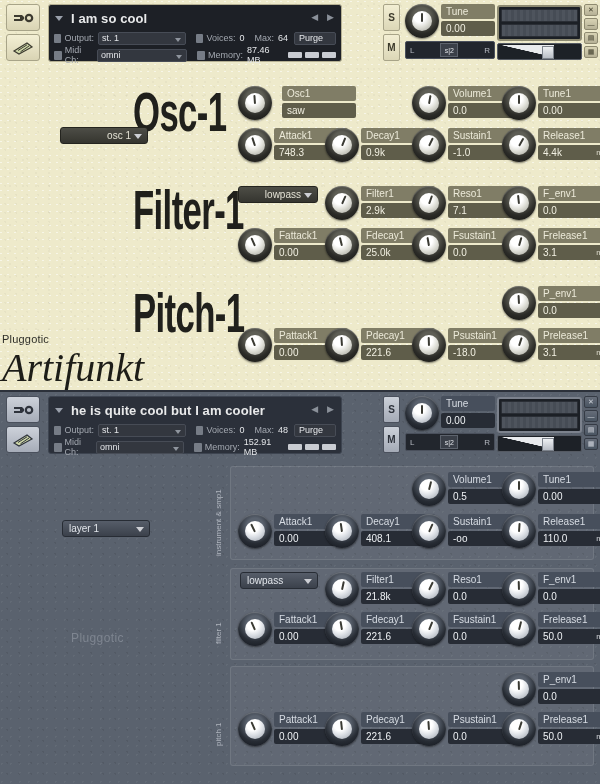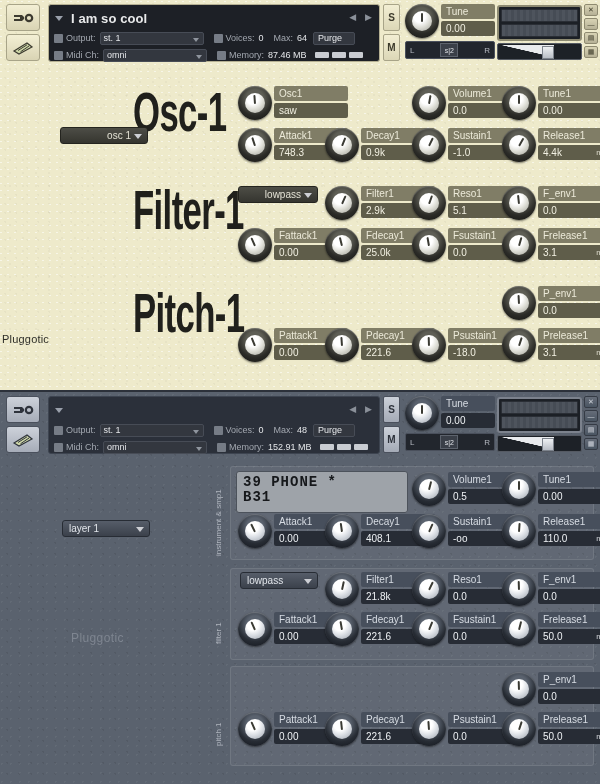--- a/index.html
+++ b/index.html
@@ -37,21 +37,21 @@
   .hdr-tools { position: absolute; left: 6px; top: 4px; width: 36px; }
   .tool-btn {
     width: 34px; height: 27px; margin-bottom: 3px;
     border-radius: 3px; position: relative;
     display: flex; align-items: center; justify-content: center;
   }
   .cream .tool-btn { background: linear-gradient(#f3efd4,#d9d4b4); border: 1px solid #a8a488; }
   .slate .tool-btn  { background: linear-gradient(#cdd2da,#a6acb8); border: 1px solid #4a505c; }
 
   .hdr-main {
-    position: absolute; left: 48px; top: 4px; width: 332px; height: 58px;
+    position: absolute; left: 48px; top: 4px; width: 294px; height: 58px;
     border-radius: 3px; padding: 2px;
   }
   .cream .hdr-main { background: #1d2026; border: 1px solid #b5b093; }
   .slate  .hdr-main { background: #2b303a; border: 1px solid #3d4450; }
 
   .hdr-title-row { height: 22px; display: flex; align-items: center; padding: 0 4px; position: relative; }
   .hdr-caret {
     width: 0; height: 0; border-left: 4px solid transparent; border-right: 4px solid transparent;
     border-top: 5px solid #9aa0ab; margin-right: 8px;
   }
@@ -331,36 +331,37 @@
 
     <div class="hdr-edge">
       <div class="edge-btn">✕</div>
       <div class="edge-btn">—</div>
       <div class="edge-btn">▤</div>
       <div class="edge-btn">▦</div>
     </div>
   </div>
 
   <div class="brand-small" style="left:2px; top:333px;">Pluggotic</div>
+  <div class="brand-script" style="left:2px; top:344px;">Artifunkt</div>
 
   <div class="big-title" style="left:133px; top:84px;">Osc-1</div>
   <div class="big-title" style="left:133px; top:182px;">Filter-1</div>
   <div class="big-title" style="left:133px; top:285px;">Pitch-1</div>
 
   <div class="sel" style="left:60px; top:127px; width:88px;">
     <span>osc 1</span>
     <span class="dcaret"></span>
   </div>
 
   <div class="sel" style="left:238px; top:186px; width:80px;">
     <span>lowpass</span>
     <span class="dcaret"></span>
   </div>
 
-  <div class="knob-unit" style="left:238px; top:86px;">
+  <div class="knob-unit" style="left:238px; top:86px;gap:8px;">
     <div class="knob">
         <i style="transform: rotate(-4deg);"></i>
       </div>
     <div class="knob-fields">
         <div class="kf-name wide">Osc1</div>
         <div class="kf-val wide">saw</div>
       </div>
   </div>
   <div class="knob-unit" style="left:412px; top:86px;">
     <div class="knob">
@@ -446,21 +447,21 @@
         </div>
       </div>
   </div>
   <div class="knob-unit" style="left:412px; top:186px;">
     <div class="knob">
         <i style="transform: rotate(20deg);"></i>
       </div>
     <div class="knob-fields">
         <div class="kf-name wide">Reso1</div>
         <div class="kf-val wide">
-          <span>5.1</span>
+          <span>7.1</span>
           <span class="unit">%</span>
         </div>
       </div>
   </div>
   <div class="knob-unit" style="left:502px; top:186px;">
     <div class="knob">
         <i style="transform: rotate(-6deg);"></i>
       </div>
     <div class="knob-fields">
         <div class="kf-name wide">F_env1</div>
@@ -595,20 +596,21 @@
         <svg width="24" height="16" viewBox="0 0 24 16">
             <path d="M3 11 L16 3 L21 7 L8 14 Z" fill="#cfd8a8" stroke="#2e333c" stroke-width="1.2"></path>
             <path d="M7 10.5 L16 4.8 M9.5 11.8 L18 6" stroke="#2e333c" stroke-width="1"></path>
           </svg>
       </div>
     </div>
 
     <div class="hdr-main">
       <div class="hdr-title-row">
         <span class="hdr-caret"></span>
+        <span class="hdr-title">he is quite cool but I am cooler</span>
         <span class="hdr-arrows">
           <i>◀</i>
           <i>▶</i>
         </span>
       </div>
 
       <div class="hdr-row">
         <span class="mini-ico"></span>
         <span class="hdr-lbl">Output:</span>
         <div class="field-drop" style="width:104px">
@@ -692,24 +694,20 @@
   </div>
 
   <div class="grp" style="left:230px; top:74px; width:364px; height:94px;"></div>
   <div class="grp" style="left:230px; top:176px; width:364px; height:92px;"></div>
   <div class="grp" style="left:230px; top:274px; width:364px; height:100px;"></div>
 
   <div class="vlabel" style="left:214px; top:78px; height:86px;">instrument &amp; smp1</div>
   <div class="vlabel" style="left:214px; top:190px; height:62px;">filter 1</div>
   <div class="vlabel" style="left:214px; top:292px; height:62px;">pitch 1</div>
 
-  <div class="lcd" style="left:236px; top:79px; width:172px; height:42px;">
-    <div>39   PHONE *</div>
-    <div>B31</div>
-  </div>
 
   <div class="knob-unit" style="left:412px; top:80px;">
     <div class="knob">
         <i style="transform: rotate(14deg);"></i>
       </div>
     <div class="knob-fields">
         <div class="kf-name wide">Volume1</div>
         <div class="kf-val wide">
           <span>0.5</span>
           <span class="unit">dB</span>

